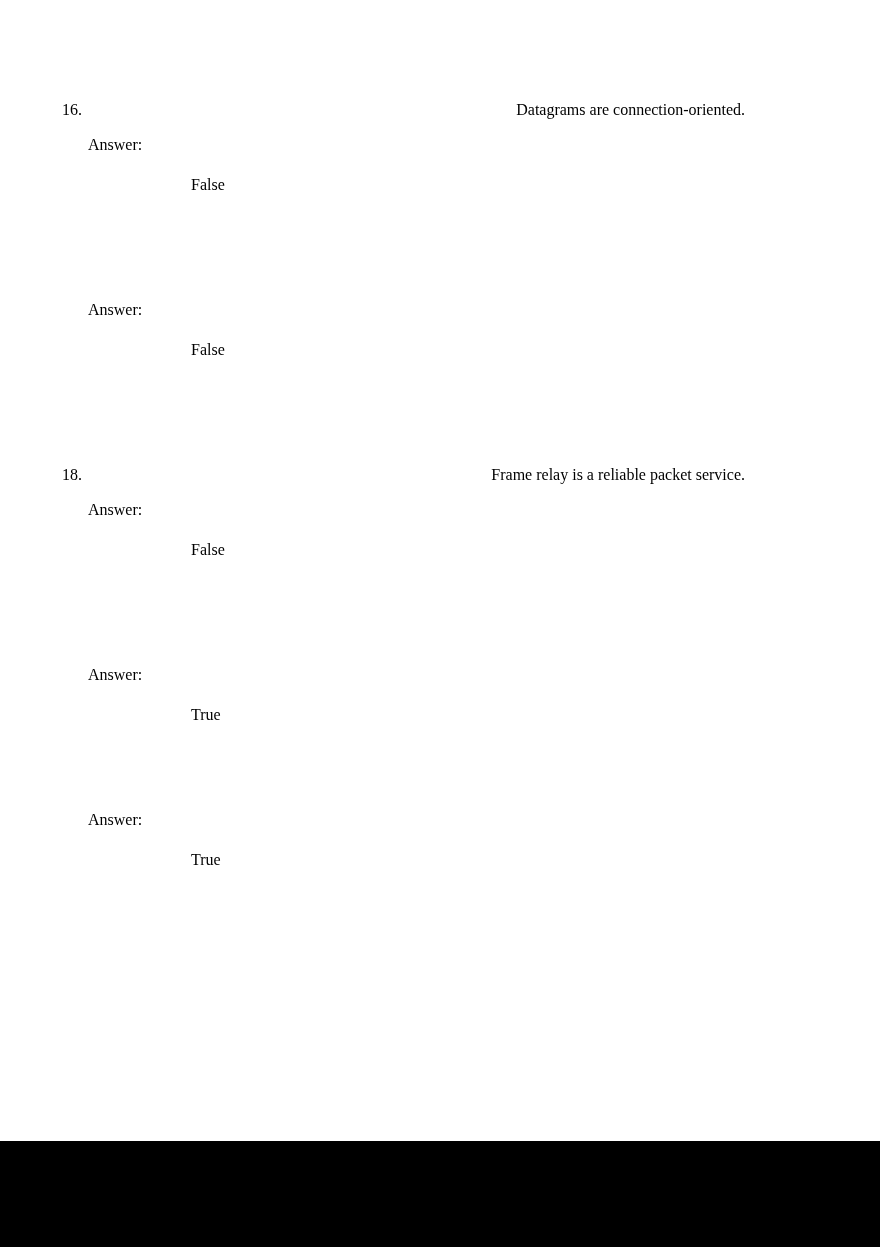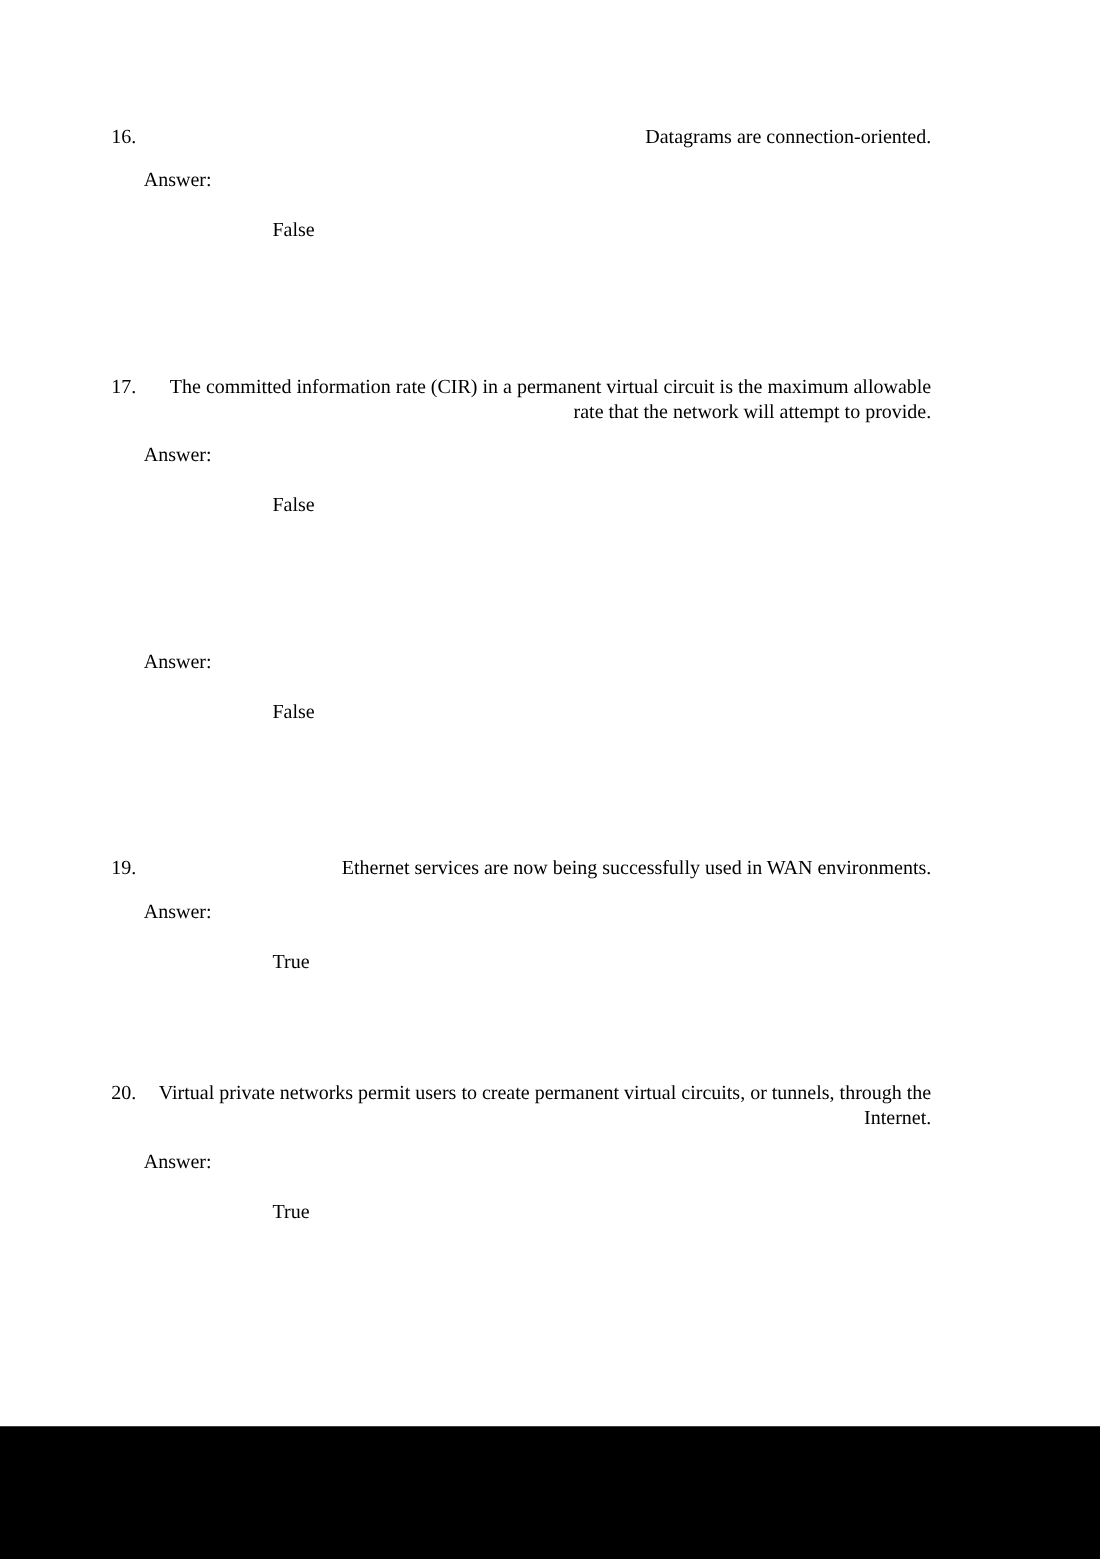--- a/index.html
+++ b/index.html
@@ -15,21 +15,21 @@
     font-family: "Liberation Serif", serif;
     font-size: 16px;
     color: #000000;
   }
   .content {
     position: absolute;
     top: 0;
     left: 0;
     box-sizing: border-box;
     width: 880px;
-    padding: 100px 135px 0 89px;
+    padding: 100px 135px 0 62px;
   }
   .qblock {
     margin-bottom: 105px;
   }
   
   .qblock:nth-of-type(4) {
     margin-bottom: 85px;
   }
   .qblock:last-of-type {
     margin-bottom: 0;
@@ -77,53 +77,45 @@
       <span class="qnum">16.</span>
       <span class="qtext">Datagrams are connection-oriented.</span>
     </div>
     <div class="answer-row">
       <span class="answer-label">Answer:</span>
       <span class="answer-value">False</span>
     </div>
   </div>
 
   <div class="qblock">
+    <div class="answer-row">
+      <span class="answer-label">Answer:</span>
+      <span class="answer-value">False</span>
+    </div>
+  </div>
+
+  <div class="qblock">
     <div class="qrow">
-      <span class="qnum">17.</span>
-      <span class="qtext">The committed information rate (CIR) in a permanent virtual circuit is the maximum allowable rate that the network will attempt to provide.</span>
+      <span class="qnum">18.</span>
+      <span class="qtext">Frame relay is a reliable packet service.</span>
     </div>
     <div class="answer-row">
       <span class="answer-label">Answer:</span>
       <span class="answer-value">False</span>
     </div>
   </div>
 
   <div class="qblock">
     <div class="answer-row">
       <span class="answer-label">Answer:</span>
-      <span class="answer-value">False</span>
-    </div>
-  </div>
-
-  <div class="qblock">
-    <div class="qrow">
-      <span class="qnum">19.</span>
-      <span class="qtext">Ethernet services are now being successfully used in WAN environments.</span>
-    </div>
-    <div class="answer-row">
-      <span class="answer-label">Answer:</span>
       <span class="answer-value">True</span>
     </div>
   </div>
 
   <div class="qblock">
-    <div class="qrow">
-      <span class="qnum">20.</span>
-      <span class="qtext">Virtual private networks permit users to create permanent virtual circuits, or tunnels, through the Internet.</span>
-    </div>
     <div class="answer-row">
       <span class="answer-label">Answer:</span>
       <span class="answer-value">True</span>
     </div>
   </div>
 
 </div>
 
 <div class="bottom-bar"></div>
 

